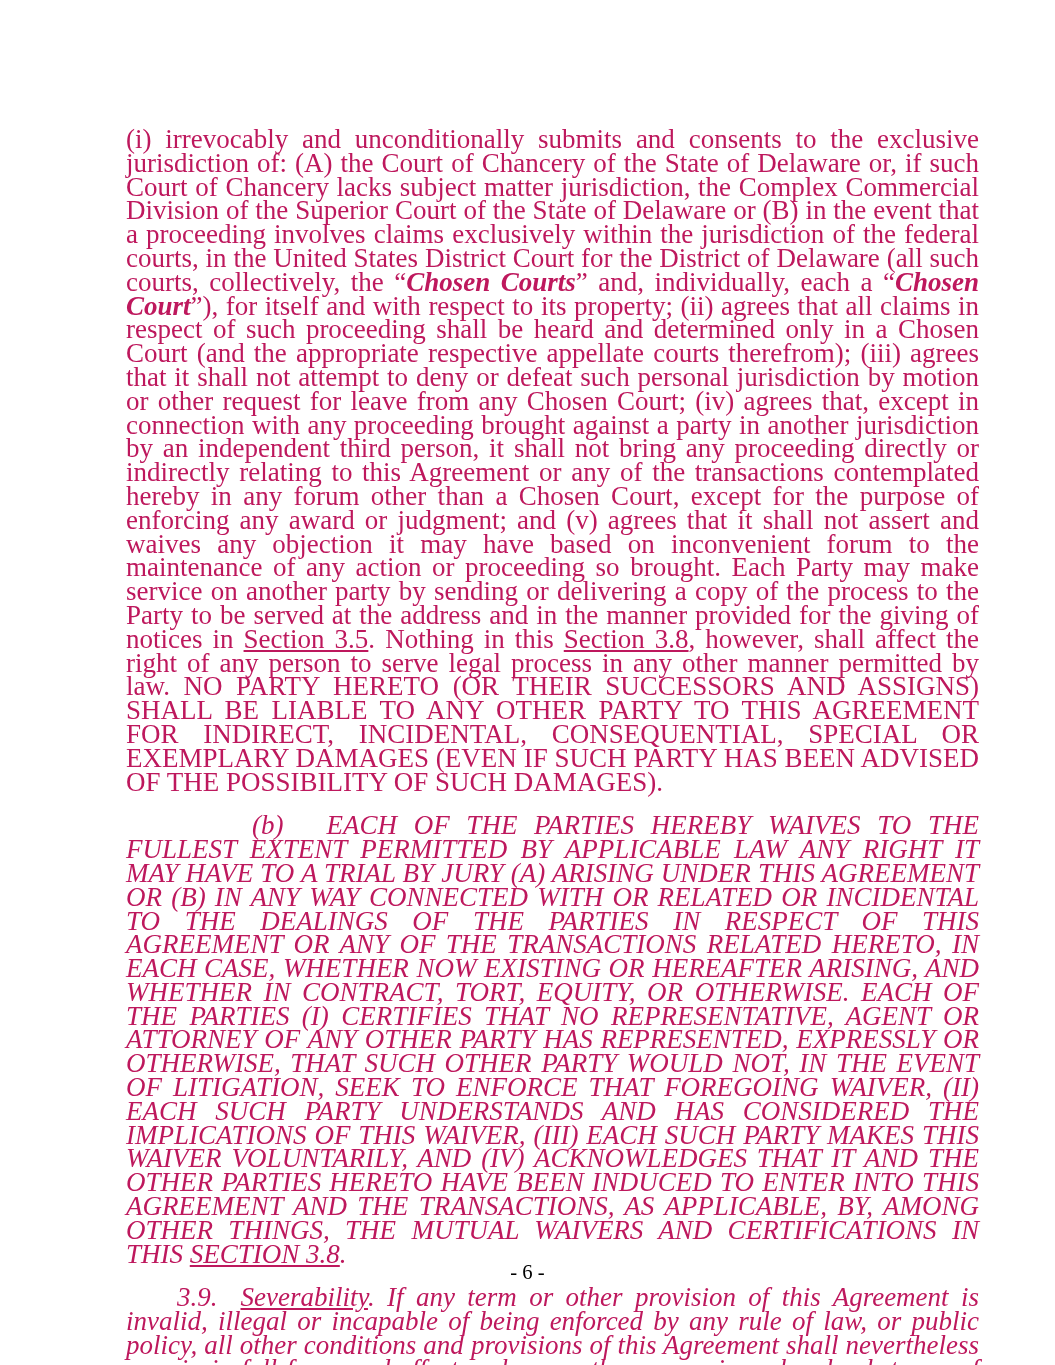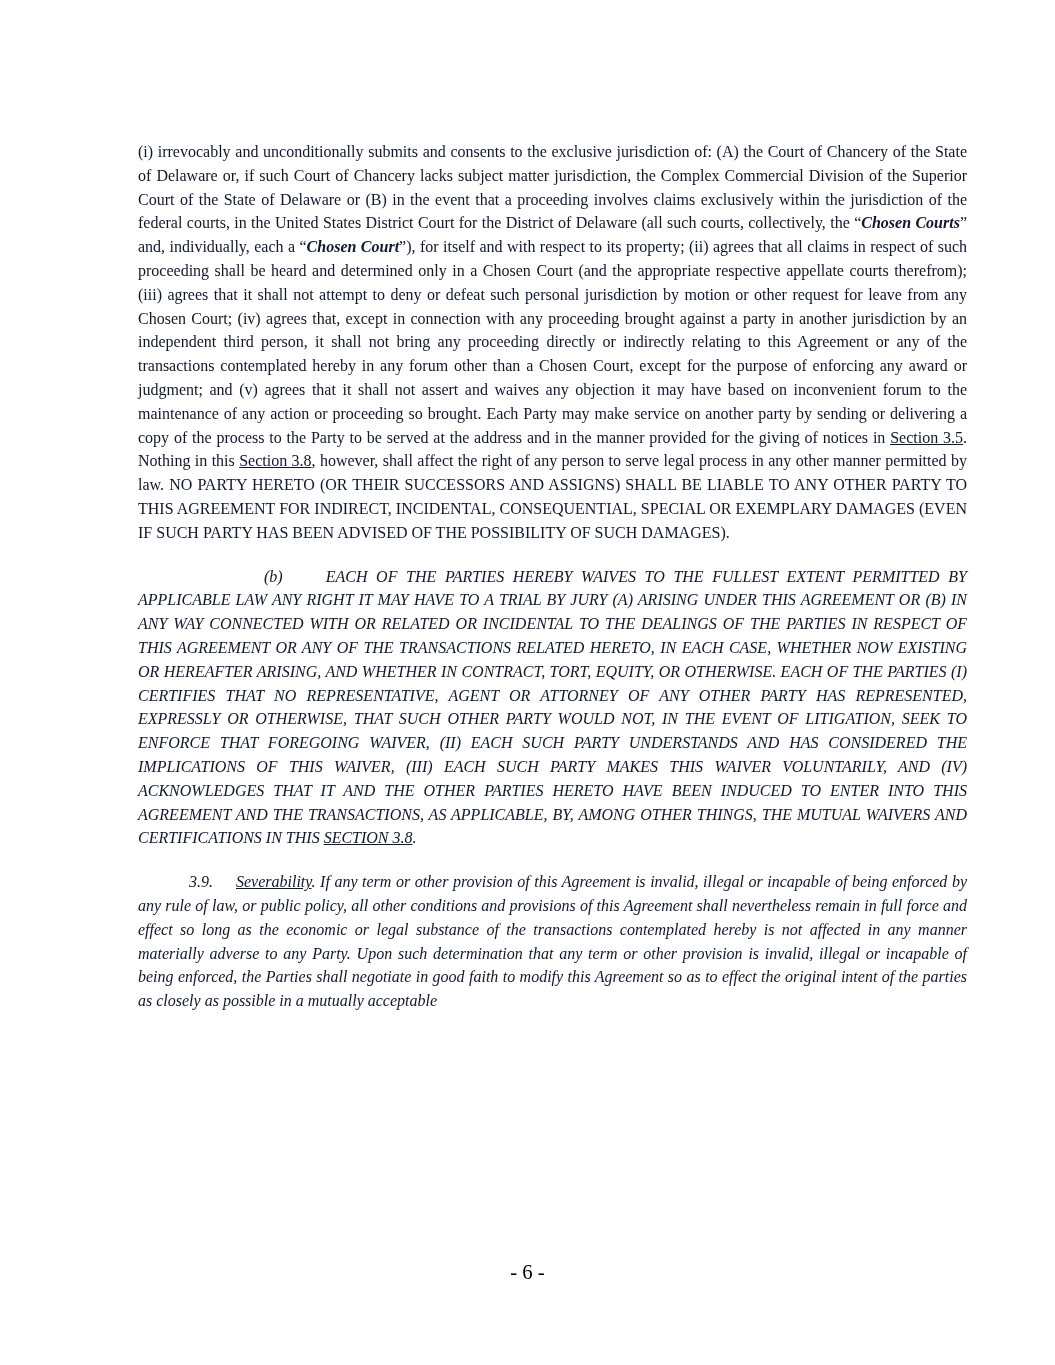--- a/index.html
+++ b/index.html
@@ -23,25 +23,25 @@
     height: 1365px;
     background: #ffffff;
   }
   .doc-body {
     position: absolute;
     left: 122px;
     top: 124px;
     width: 861px;
   }
   p.para {
-    margin: 16px;
-    font-size: 16px;
+    margin: 4px;
+    font-size: 27px;
     line-height: 23.8px;
     text-align: justify;
-    color: #0f172a;
+    color: #be185d;
   }
   p.para + p.para {
     margin-top: 20px;
     font-style: italic;
   }
   .indent-clause {
     text-indent: 126px;
   }
   .indent-section {
     text-indent: 51px;

